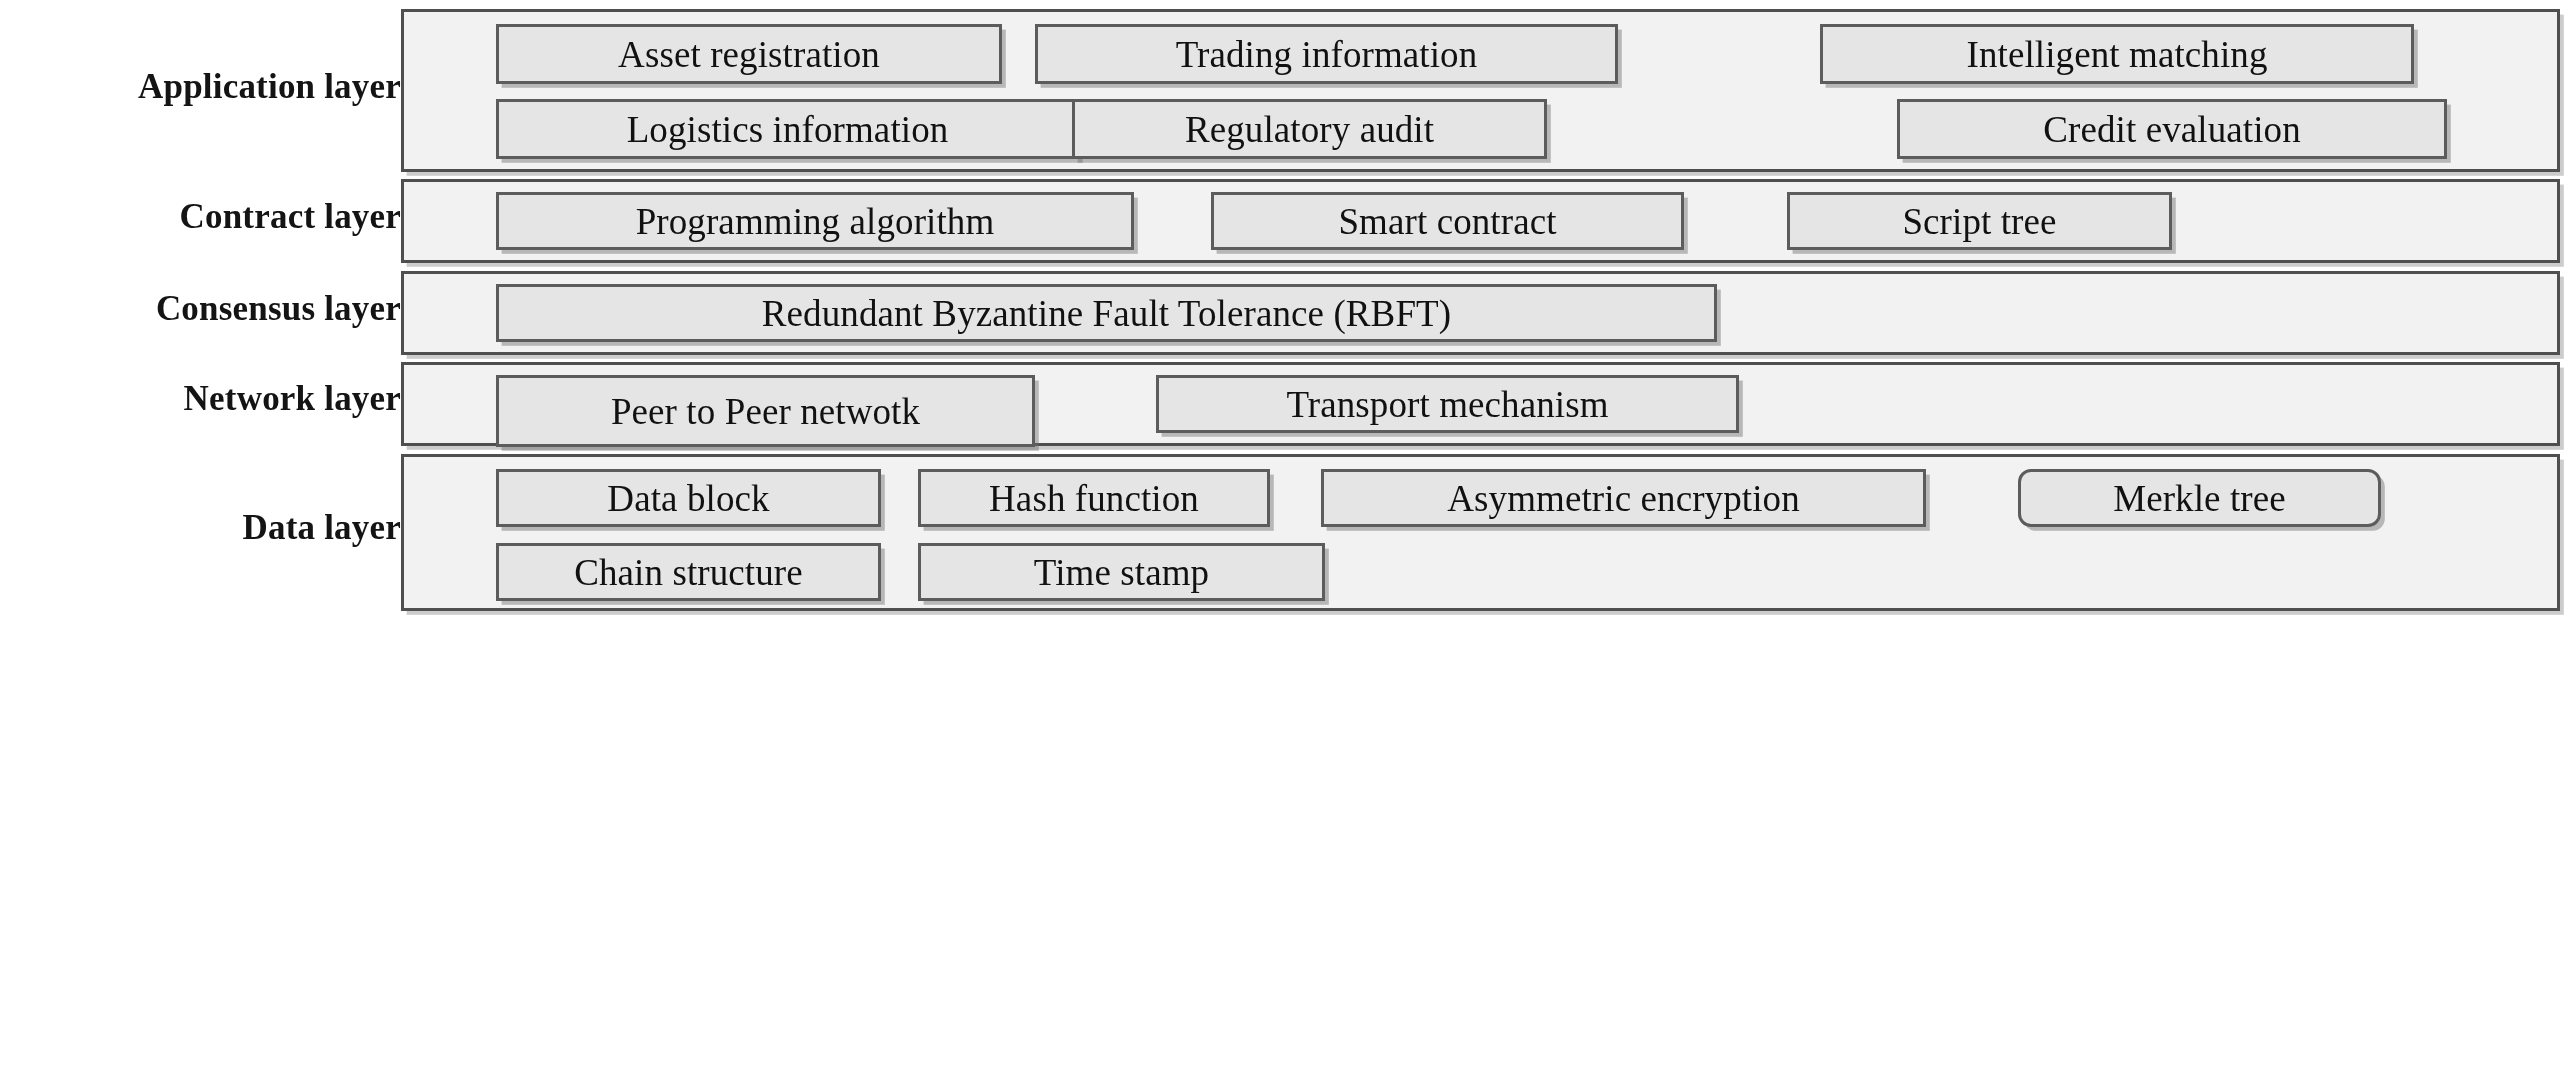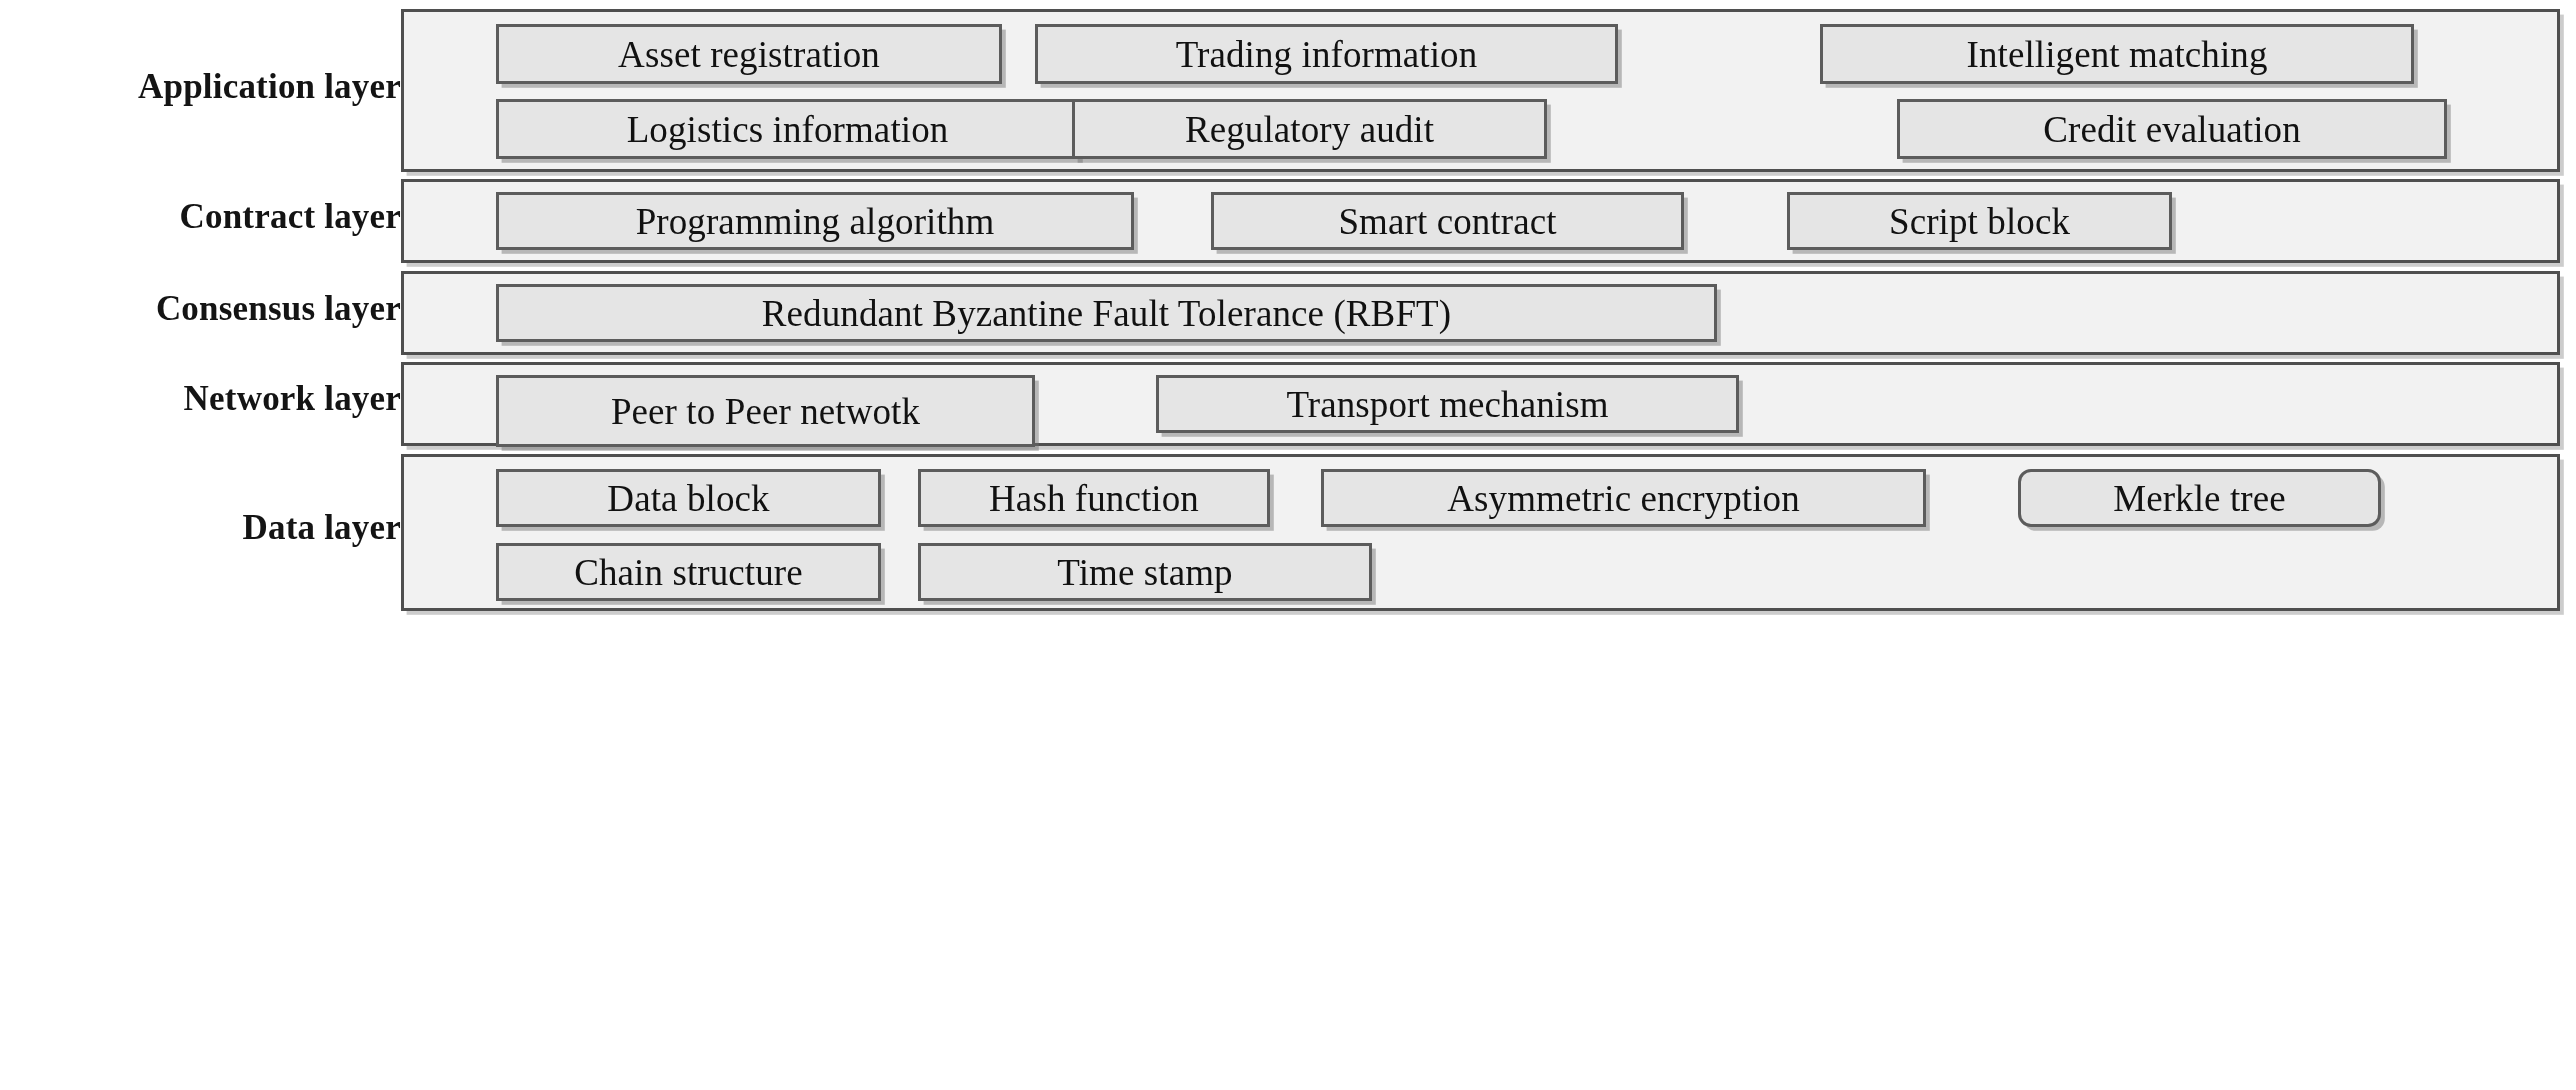--- a/index.html
+++ b/index.html
@@ -72,30 +72,30 @@
     <div class="item-box" style="left: 496px; width: 506px; top: 24px; height: 60px;">Asset registration</div>
     <div class="item-box" style="left: 1035px; width: 583px; top: 24px; height: 60px;">Trading information</div>
     <div class="item-box" style="left: 1820px; width: 594px; top: 24px; height: 60px;">Intelligent matching</div>
     <div class="item-box" style="left: 496px; width: 583px; top: 99px; height: 60px;">Logistics information</div>
     <div class="item-box" style="left: 1072px; width: 475px; top: 99px; height: 60px;">Regulatory audit</div>
     <div class="item-box" style="left: 1897px; width: 550px; top: 99px; height: 60px;">Credit evaluation</div>
     <div class="layer-panel" style="top: 179px; height: 84px;"></div>
     <div class="layer-label" style="top: 199px;">Contract layer</div>
     <div class="item-box" style="left: 496px; width: 638px; top: 192px; height: 58px;">Programming algorithm</div>
     <div class="item-box" style="left: 1211px; width: 473px; top: 192px; height: 58px;">Smart contract</div>
-    <div class="item-box" style="left: 1787px; width: 385px; top: 192px; height: 58px;">Script block</div>
+    <div class="item-box" style="left: 1787px; width: 385px; top: 192px; height: 58px;">Script tree</div>
     <div class="layer-panel" style="top: 271px; height: 84px;"></div>
     <div class="layer-label" style="top: 291px;">Consensus layer</div>
     <div class="item-box" style="left: 496px; width: 1221px; top: 284px; height: 58px;">Redundant Byzantine Fault Tolerance (RBFT)</div>
     <div class="layer-panel" style="top: 362px; height: 84px;"></div>
     <div class="layer-label" style="top: 381px;">Network layer</div>
     <div class="item-box" style="left: 496px; width: 539px; top: 375px; height: 72px;">Peer to Peer netwotk</div>
     <div class="item-box" style="left: 1156px; width: 583px; top: 375px; height: 58px;">Transport mechanism</div>
     <div class="layer-panel" style="top: 454px; height: 157px;"></div>
     <div class="layer-label" style="top: 510px;">Data layer</div>
     <div class="item-box" style="left: 496px; width: 385px; top: 469px; height: 58px;">Data block</div>
     <div class="item-box" style="left: 918px; width: 352px; top: 469px; height: 58px;">Hash function</div>
     <div class="item-box" style="left: 1321px; width: 605px; top: 469px; height: 58px;">Asymmetric encryption</div>
     <div class="item-box" style="left: 2018px; width: 363px; top: 469px; height: 58px; border-radius: 13px;">Merkle tree</div>
     <div class="item-box" style="left: 496px; width: 385px; top: 543px; height: 58px;">Chain structure</div>
-    <div class="item-box" style="left: 918px; width: 454px; top: 543px; height: 58px;">Time stamp</div>
+    <div class="item-box" style="left: 918px; width: 407px; top: 543px; height: 58px;">Time stamp</div>
   </div>
 
 
 </body></html>

